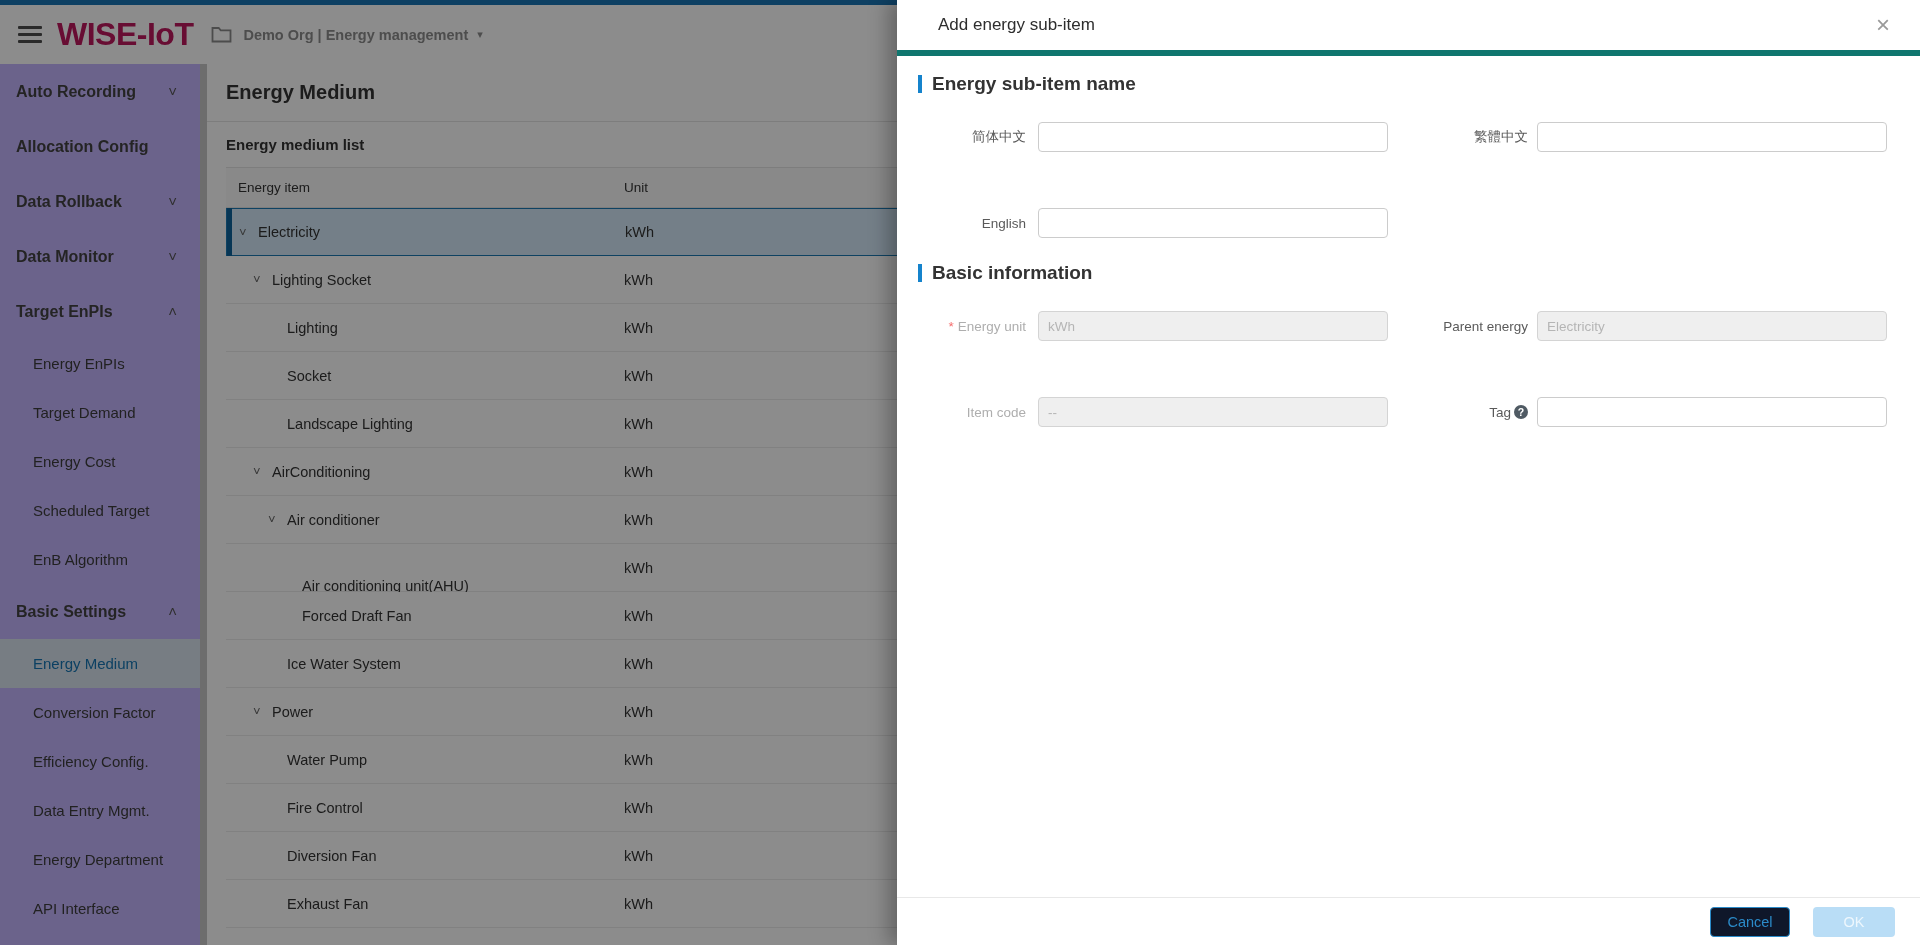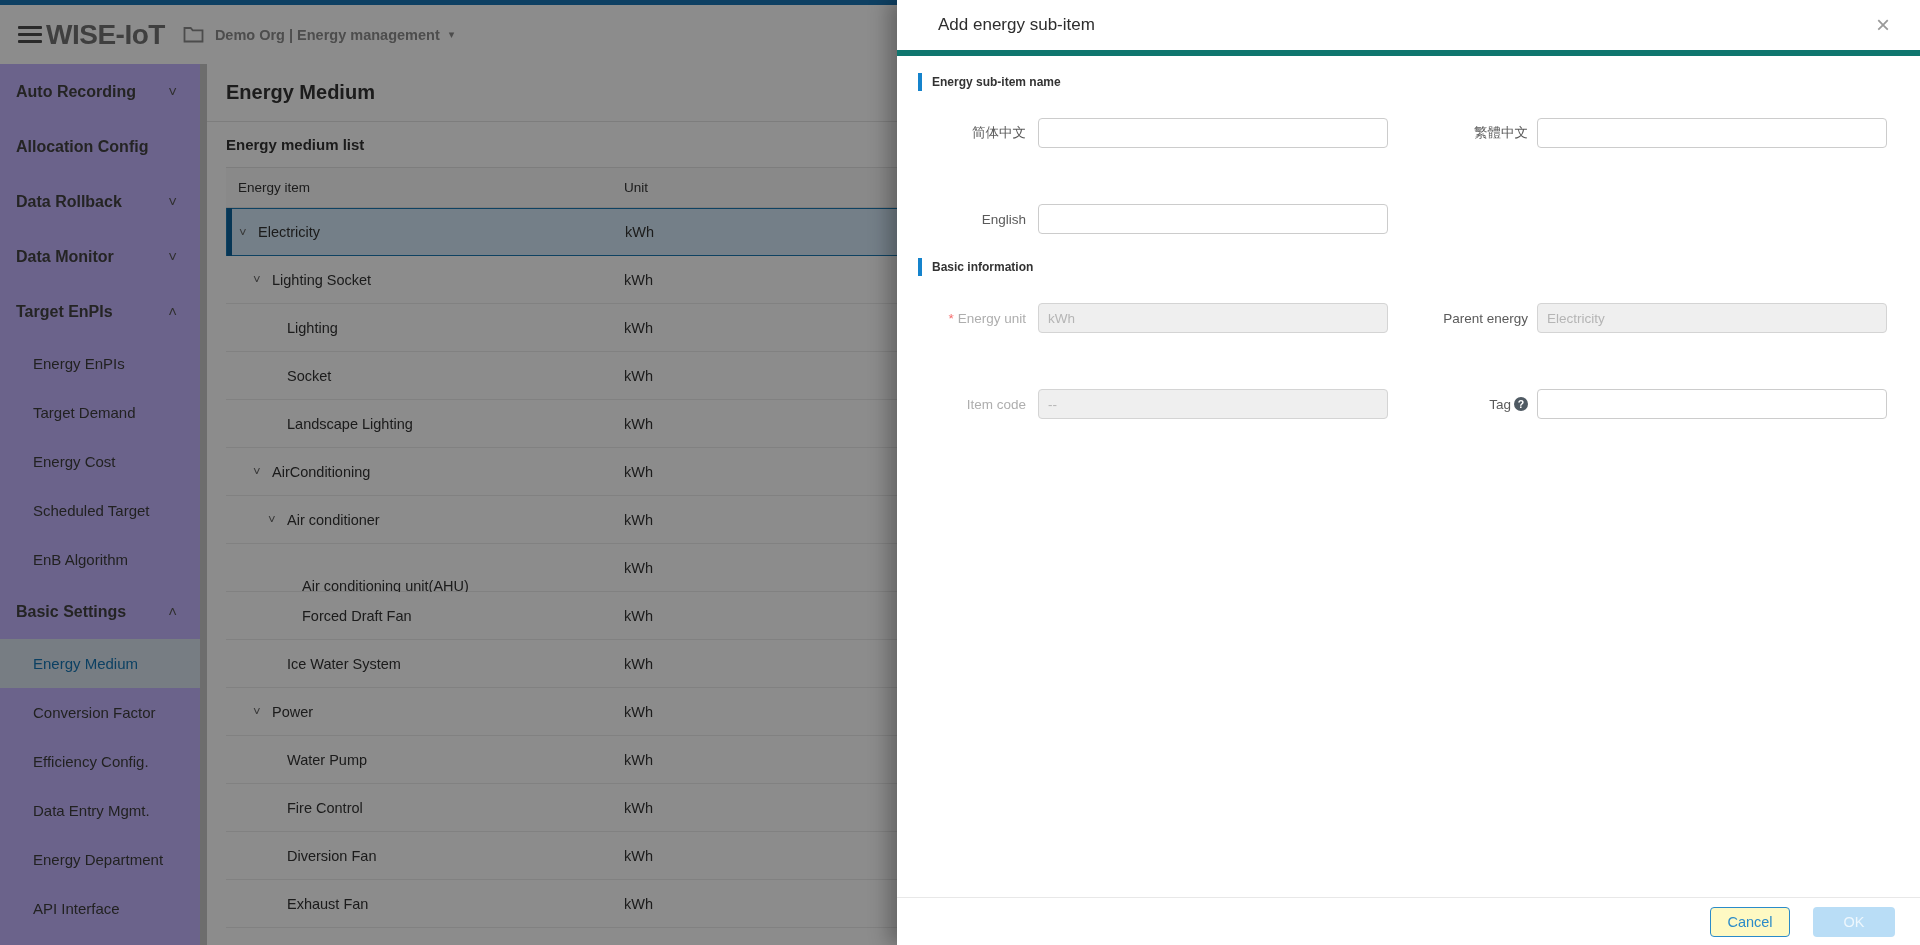--- a/index.html
+++ b/index.html
@@ -4,21 +4,21 @@
 <style>
   * { margin:0; padding:0; box-sizing:border-box; }
   html,body { width:1920px; height:945px; overflow:hidden; }
   body { font-family:"Liberation Sans", sans-serif; background:#fff; position:relative; }
 
   
   .topbar { position:absolute; top:0; left:0; width:1920px; height:5px; background:#1a75b4; }
   .app-header { position:absolute; top:5px; left:0; width:1920px; height:59px; background:#fff; display:flex; align-items:center; }
   .hamburger { margin-left:18px; width:24px; height:17px; display:flex; flex-direction:column; justify-content:space-between; cursor:pointer; }
   .hamburger span { display:block; height:3px; background:#4d4d4d; border-radius:1px; }
-  .logo { margin-left:4px; font-size:28px; font-weight:bold; color:#737373; letter-spacing:-0.5px; }
+  .logo { margin-left:15px; font-size:32px; font-weight:bold; color:#be185d; letter-spacing:-0.5px; }
   .folder-icon { margin-left:18px; display:flex; align-items:center; }
   .org-selector { margin-left:11px; display:flex; align-items:center; cursor:pointer; }
   .org-label { font-size:14.5px; font-weight:bold; color:#8c8c8c; }
   .org-caret { margin-left:9px; font-size:11px; color:#8c8c8c; }
 
   
   .sidebar { position:absolute; top:64px; left:0; width:207px; height:881px; background:#c4b5fd; overflow:hidden; }
   .sb-scrollbar { position:absolute; top:0; right:0; width:7px; height:881px; background:#c6c6c6; }
   .sb-item { height:55px; display:flex; align-items:center; justify-content:space-between; padding:0 30px 0 16px; font-size:16px; font-weight:bold; color:#434343; cursor:pointer; }
   .sb-item.sub { height:49px; padding-left:33px; font-size:15px; font-weight:normal; color:#3d3d3d; }
@@ -47,36 +47,36 @@
 
   
   .drawer { position:absolute; top:0; left:897px; width:1023px; height:945px; background:#fff; z-index:60; box-shadow:-9px 0 18px rgba(0,0,0,0.28); }
   .d-header { height:56px; border-bottom:6px solid #0f766e; display:flex; align-items:center; justify-content:space-between; padding:0 30px 0 41px; }
   .d-title { font-size:17px; color:#2e2e2e; }
   .d-close { font-size:24px; color:#9a9a9a; line-height:1; cursor:pointer; font-weight:normal; }
   .d-body { position:relative; height:841px; overflow:hidden; }
   .sec-title { display:flex; align-items:center; margin:17px 0 0 21px; }
   .sec-title.later { margin-top:24px; }
   .sec-bar { width:4px; height:18px; background:#1583cc; margin-right:10px; }
-  .sec-text { font-size:12px; font-weight:bold; color:#333; }
+  .sec-text { font-size:19px; font-weight:bold; color:#333; }
   .form-row { display:flex; align-items:center; }
   .form-row.first { margin-top:27px; }
   .form-row.later { margin-top:56px; }
   .field { display:flex; align-items:center; }
   .flabel { font-size:13.5px; color:#5a5a5a; text-align:right; display:inline-flex; justify-content:flex-end; align-items:center; }
   .field.c1 .flabel { width:100px; margin-left:29px; margin-right:12px; }
   .field.c2 .flabel { width:140px; margin-right:9px; }
   .field.muted .flabel { color:#aeaeae; }
   .finput { width:350px; height:30px; border:1px solid #ccc; border-radius:4px; padding:0 9px; font-size:13.5px; color:#333; background:#fff; outline:none; font-family:"Liberation Sans", sans-serif; }
   .finput.dis { background:#efefef; color:#b5b5b5; border-color:#d4d4d4; }
   .req { color:#f56c6c; margin-right:4px; font-size:13.5px; }
   .help-icon { display:inline-block; width:14px; height:14px; border-radius:50%; background:#4f5a63; color:#fff; font-size:10.5px; line-height:14px; text-align:center; margin-left:3px; font-weight:bold; cursor:pointer; }
   .d-footer { position:absolute; bottom:0; left:0; width:1023px; height:48px; background:#fff; border-top:1px solid #e8e8e8; display:flex; align-items:center; justify-content:flex-end; }
   .btn { height:30px; border-radius:4px; font-size:14.5px; cursor:pointer; font-family:"Liberation Sans", sans-serif; }
-  .btn-cancel { width:80px; background:#fef9c3; border:1px solid #2b8bc9; color:#2b8bc9; margin-right:23px; }
+  .btn-cancel { width:80px; background:#0f172a; border:1px solid #2b8bc9; color:#2b8bc9; margin-right:23px; }
   .btn-ok { width:82px; background:#b9ddf6; border:none; color:#eef7fd; margin-right:25px; }
 </style>
 </head>
 <body>
 
 <div class="topbar"></div>
 
 <div class="app-header">
   <div class="hamburger">
       <span></span>

